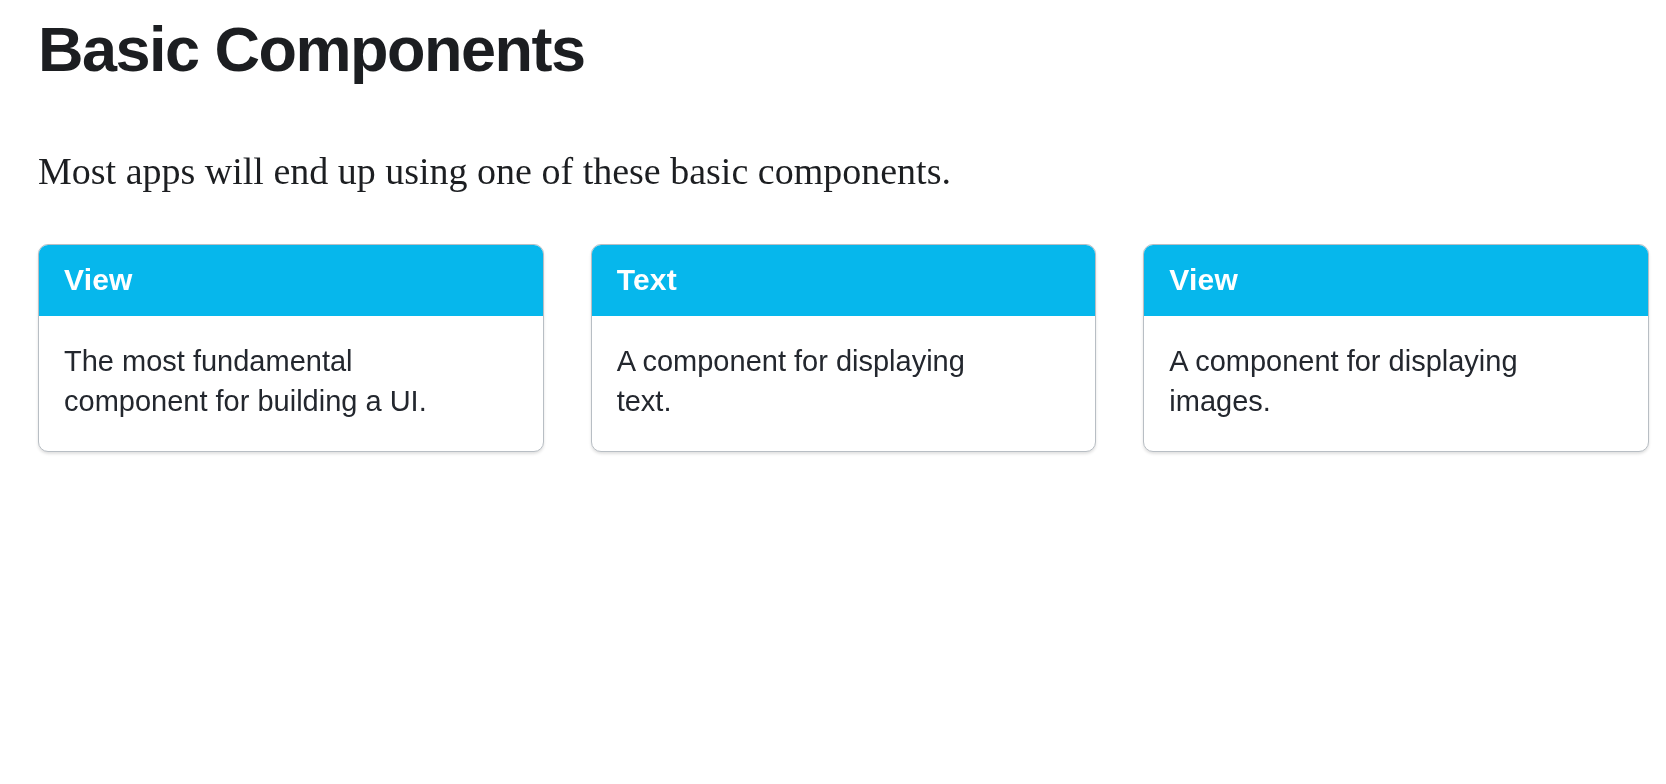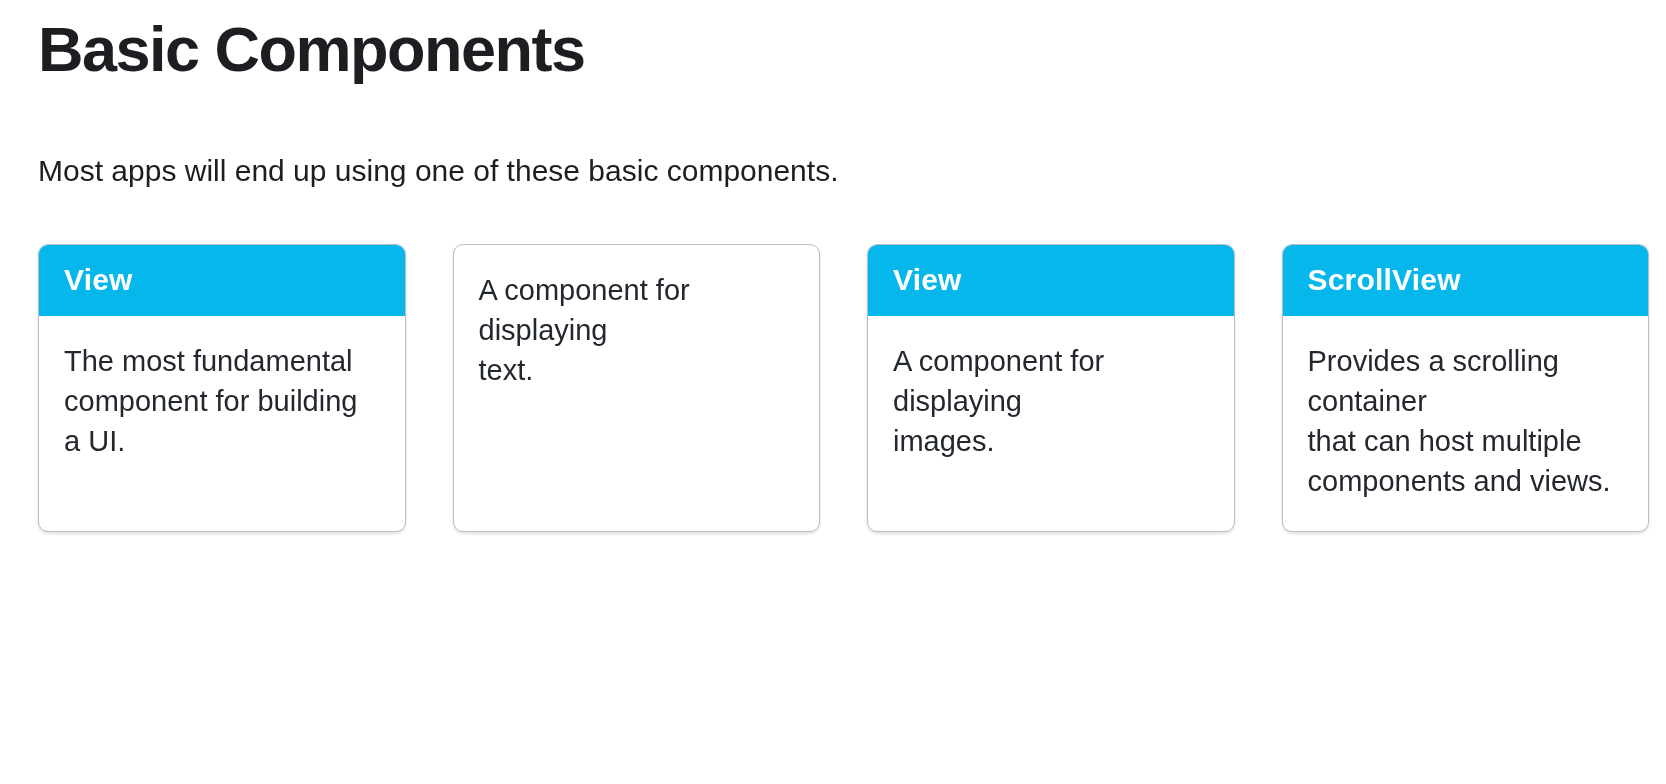--- a/index.html
+++ b/index.html
@@ -26,29 +26,30 @@
   .page-title {
     margin: 12px 0 0 0;
     font-size: 63px;
     line-height: 1.2;
     font-weight: 800;
     letter-spacing: -1.5px;
     color: var(--heading-text);
   }
   .page-subtitle {
     margin: 62px 0 0 0;
-    font-size: 30px;
+    font-size: 38px;
     line-height: 42px;
     font-weight: 400;
     color: var(--heading-text);
+    font-family: Liberation Serif, serif;
   }
   .components-grid {
     margin-top: 52px;
     display: grid;
-    grid-template-columns: repeat(4, 1fr);
+    grid-template-columns: repeat(3, 1fr);
     gap: 46px 47px;
     align-items: stretch;
   }
   .card {
     display: flex;
     flex-direction: column;
     background: #ffffff;
     border: 1.5px solid var(--card-border);
     border-radius: 10px;
     overflow: hidden;
@@ -88,37 +89,32 @@
 
     <article class="card">
       <header class="card-header">
         <span class="card-title">View</span>
       </header>
       <div class="card-body">The most fundamental
 component for building a UI.</div>
     </article>
 
     <article class="card">
+      <header class="card-header">
+        <span class="card-title">Text</span>
+      </header>
       <div class="card-body">A component for displaying
 text.</div>
     </article>
 
     <article class="card">
       <header class="card-header">
         <span class="card-title">View</span>
       </header>
       <div class="card-body">A component for displaying
 images.</div>
     </article>
 
 
-    <article class="card">
-      <header class="card-header">
-        <span class="card-title">ScrollView</span>
-      </header>
-      <div class="card-body">Provides a scrolling container
-that can host multiple
-components and views.</div>
-    </article>
 
 
   </div>
 </div>
 
 </body></html>

